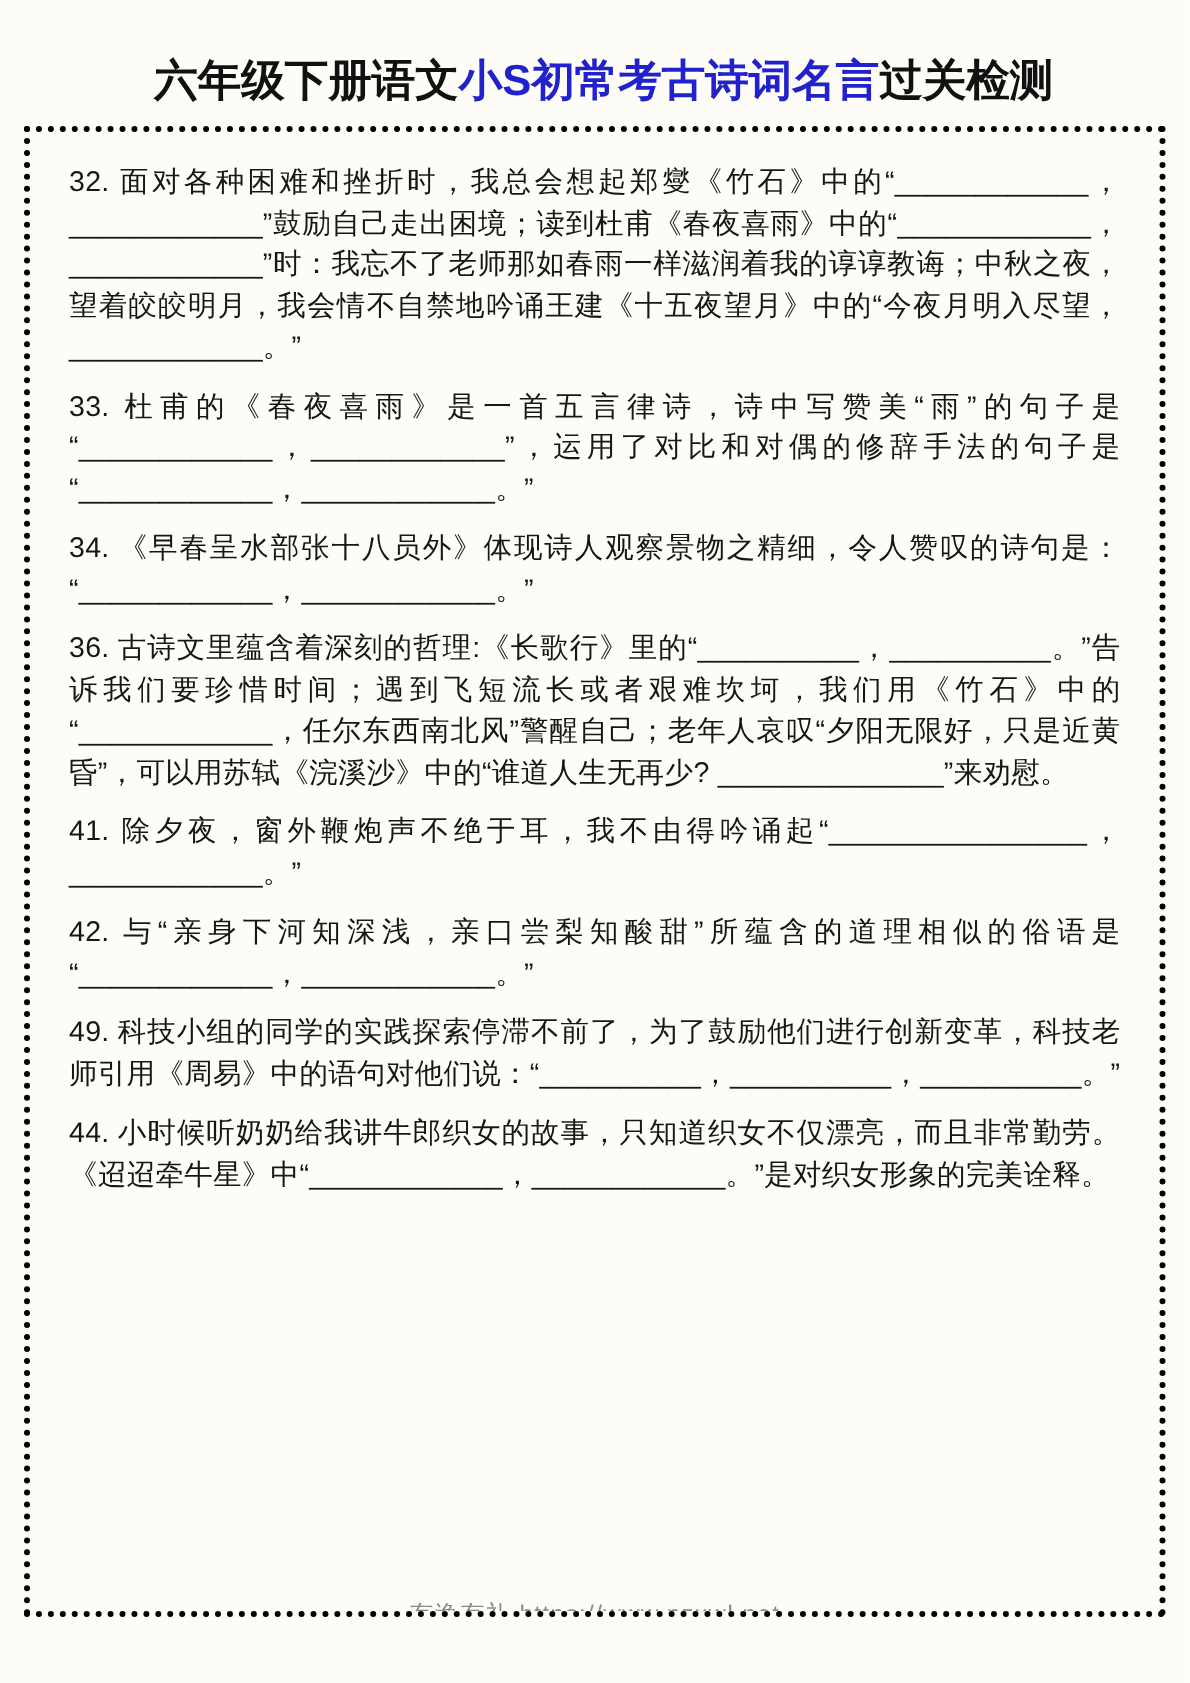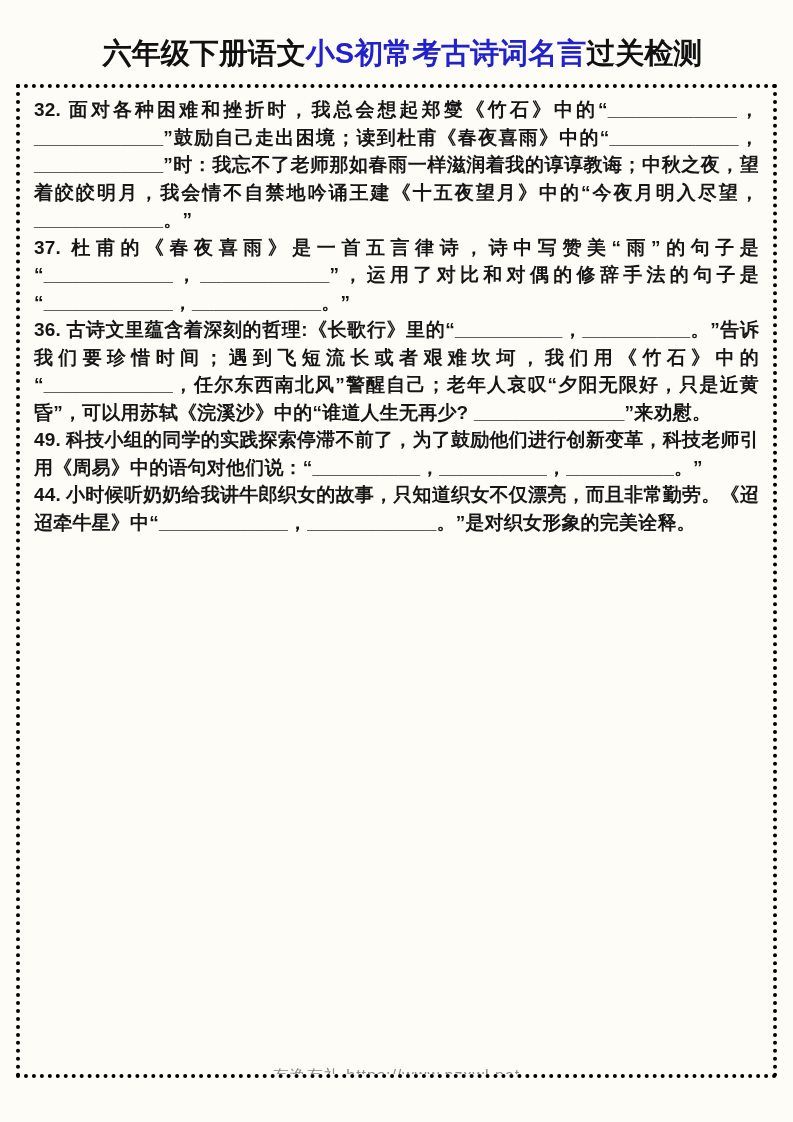--- a/index.html
+++ b/index.html
@@ -32,28 +32,27 @@
   .sheet {
     position: relative;
     margin: 0 16px;
     height: 994px;
     box-sizing: border-box;
     border: 4px dotted #000000;
     padding: 8px 14px 10px 14px;
     overflow: hidden;
   }
   .q {
-    margin: 0;
+    margin: 12px;
     font-size: 19px;
     line-height: 27.5px;
     text-align: justify;
     text-justify: inter-ideograph;
     color: #161616;
     letter-spacing: 0.2px;
-    font-weight: bold;
   }
   .q .qnum {
     margin-right: 5px;
   }
   .watermark {
     position: absolute;
     left: 50%;
     bottom: -13px;
     transform: translateX(-50%);
     font-size: 16px;
@@ -62,19 +61,22 @@
     letter-spacing: 1px;
   }
 </style>
 </head>
 <body>
 
 <h1 class="page-title"><span>六年级下册语文</span><span class="hl">小S初常考古诗词名言</span><span>过关检测</span></h1>
 
 <div class="sheet">
   <p class="q"><span class="qnum">32.</span><span>面对各种困难和挫折时，我总会想起郑燮《竹石》中的“____________，____________”鼓励自己走出困境；读到杜甫《春夜喜雨》中的“____________，____________”时：我忘不了老师那如春雨一样滋润着我的谆谆教诲；中秋之夜，望着皎皎明月，我会情不自禁地吟诵王建《十五夜望月》中的“今夜月明入尽望，____________。”</span></p>
-  <p class="q"><span class="qnum">37.</span><span>杜甫的《春夜喜雨》是一首五言律诗，诗中写赞美“雨”的句子是“____________，____________”，运用了对比和对偶的修辞手法的句子是“____________，____________。”</span></p>
+  <p class="q"><span class="qnum">33.</span><span>杜甫的《春夜喜雨》是一首五言律诗，诗中写赞美“雨”的句子是“____________，____________”，运用了对比和对偶的修辞手法的句子是“____________，____________。”</span></p>
+  <p class="q"><span class="qnum">34.</span><span>《早春呈水部张十八员外》体现诗人观察景物之精细，令人赞叹的诗句是：“____________，____________。”</span></p>
   <p class="q"><span class="qnum">36.</span><span>古诗文里蕴含着深刻的哲理:《长歌行》里的“__________，__________。”告诉我们要珍惜时间；遇到飞短流长或者艰难坎坷，我们用《竹石》中的“____________，任尔东西南北风”警醒自己；老年人哀叹“夕阳无限好，只是近黄昏”，可以用苏轼《浣溪沙》中的“谁道人生无再少? ______________”来劝慰。</span></p>
+  <p class="q"><span class="qnum">41.</span><span>除夕夜，窗外鞭炮声不绝于耳，我不由得吟诵起“________________，____________。”</span></p>
+  <p class="q"><span class="qnum">42.</span><span>与“亲身下河知深浅，亲口尝梨知酸甜”所蕴含的道理相似的俗语是“____________，____________。”</span></p>
   <p class="q"><span class="qnum">49.</span><span>科技小组的同学的实践探索停滞不前了，为了鼓励他们进行创新变革，科技老师引用《周易》中的语句对他们说：“__________，__________，__________。”</span></p>
   <p class="q"><span class="qnum">44.</span><span>小时候听奶奶给我讲牛郎织女的故事，只知道织女不仅漂亮，而且非常勤劳。《迢迢牵牛星》中“____________，____________。”是对织女形象的完美诠释。</span></p>
 
   <div class="watermark">有逸有礼 https://www.nzxwl.net</div>
 </div>
 
 </body></html>

